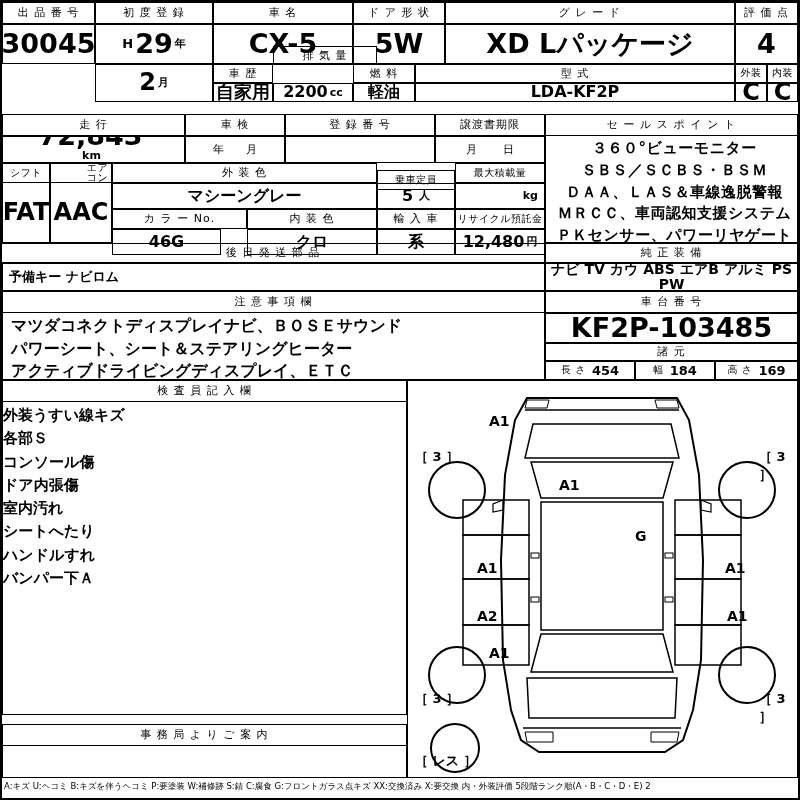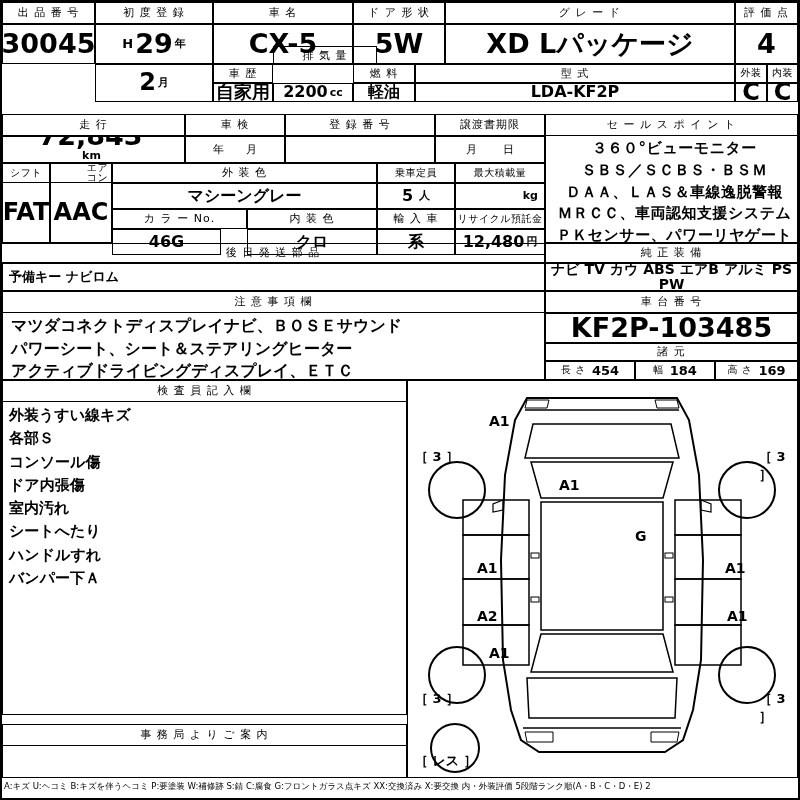--- a/index.html
+++ b/index.html
@@ -33,21 +33,21 @@
   .val-l{font-size:24px;font-weight:bold;}
   .val-xl{font-size:27px;font-weight:bold;}
   .val-m{font-size:16px;font-weight:bold;}
   .val-sm{font-size:13px;font-weight:bold;}
   .left{justify-content:flex-start;padding-left:6px;text-align:left;}
   .right{justify-content:flex-end;padding-right:6px;text-align:right;}
   .col{flex-direction:column;}
   .unit{font-size:11px;font-weight:bold;margin-left:2px;}
   .sub{font-size:11px;font-weight:normal;}
   .rowtext{font-size:16px;font-weight:bold;text-align:left;width:100%;padding-left:8px;box-sizing:border-box;}
-  .listtext{font-size:15px;font-weight:bold;text-align:left;width:100%;padding-left:6px;box-sizing:border-box;line-height:1.55;}
+  .listtext{font-size:15px;font-weight:bold;text-align:left;width:100%;box-sizing:border-box;line-height:1.55;}
   .sp-line{font-size:15px;font-weight:bold;letter-spacing:0.5px;text-align:center;width:100%;padding-left:6px;box-sizing:border-box;line-height:1.45;}
   .footer{
     position:absolute;left:0;right:0;bottom:0;height:22px;
     font-size:8.5px;display:flex;align-items:center;padding-left:2px;
     letter-spacing:0px;white-space:nowrap;
   }
   .diagram{position:absolute;}
   .mark{position:absolute;font-size:14px;font-weight:bold;}
   .brk{position:absolute;font-size:13px;font-weight:bold;}
   svg{display:block;}
@@ -123,21 +123,21 @@
 
   <div class="cell lbl" style="left:433px;top:112px;width:110px;height:22px;">譲渡書期限</div>
   <div class="cell" style="left:433px;top:134px;width:110px;height:27px;">
     <span class="sub" style="margin-right:26px;">月</span>
     <span class="sub">日</span>
   </div>
 
   <div class="cell lbl-s" style="left:0;top:161px;width:48px;height:20px;">シフト</div>
   <div class="cell lbl-s" style="left:48px;top:161px;width:62px;height:20px;padding-left:33px;">エアコン</div>
   <div class="cell lbl" style="left:110px;top:161px;width:265px;height:20px;">外 装 色</div>
-  <div class="cell lbl-s" style="left:375px;top:161px;width:78px;height:20px;">乗車定員</div>
+  <div class="cell lbl-s" style="left:375px;top:168px;width:78px;height:20px;">乗車定員</div>
   <div class="cell lbl-s" style="left:453px;top:161px;width:90px;height:20px;">最大積載量</div>
 
   <div class="cell val-l" style="left:0;top:181px;width:48px;height:60px;border-top:none;">FAT</div>
   <div class="cell val-l" style="left:48px;top:181px;width:62px;height:60px;border-top:none;">AAC</div>
 
   <div class="cell val-m" style="left:110px;top:181px;width:265px;height:26px;">マシーングレー</div>
   <div class="cell" style="left:375px;top:181px;width:78px;height:26px;">
     <span class="val-m">5</span>
     <span class="unit" style="margin-left:6px;">人</span>
   </div>

